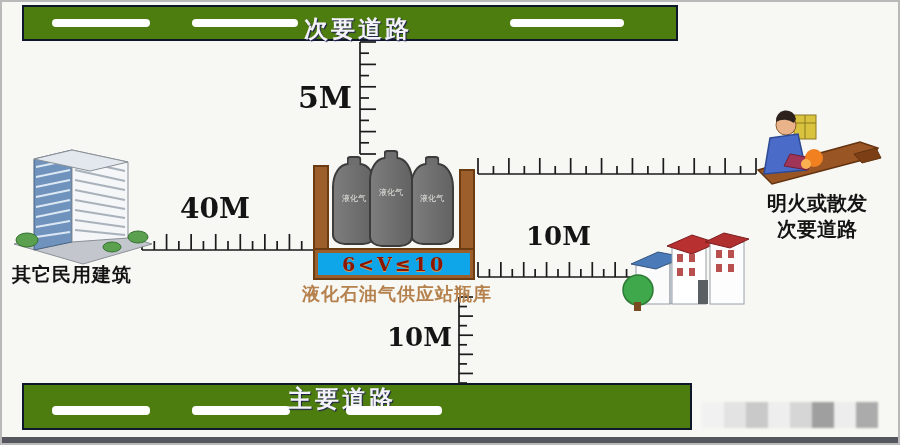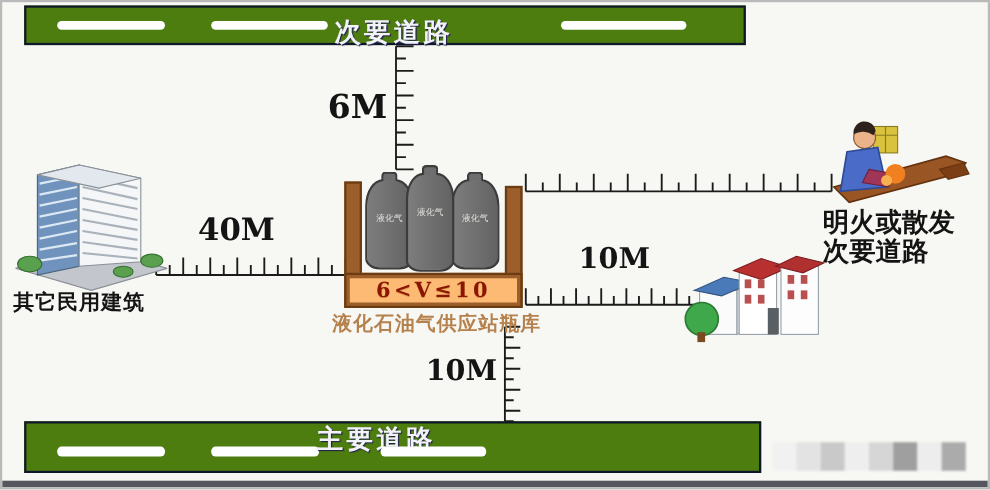--- a/index.html
+++ b/index.html
@@ -26,21 +26,21 @@
   .dist{
     position:absolute;font-family:"DejaVu Serif","Liberation Serif",serif;
     font-weight:bold;color:#141414;white-space:nowrap;
   }
   
   .wall{position:absolute;background:#9c5e2a;border:2px solid #6b3c12;box-sizing:border-box;}
   .wall-left{left:311px;top:163px;width:16px;height:115px;}
   .wall-right{left:457px;top:167px;width:16px;height:111px;}
   .basin{left:311px;top:246px;width:162px;height:32px;display:flex;align-items:center;justify-content:center;}
   .basin-inner{
-    width:152px;height:22px;background:#fdba74;display:flex;align-items:center;justify-content:center;
+    width:152px;height:22px;background:#0ea5e9;display:flex;align-items:center;justify-content:center;
     font-family:"DejaVu Serif","Liberation Serif",serif;font-weight:bold;font-size:19px;
     color:#8b1500;letter-spacing:3px;text-shadow:0 1px 0 #d89a50;
   }
   .station-name{
     position:absolute;left:290px;top:280px;width:210px;text-align:center;
     font-weight:bold;font-size:18px;color:#b5824e;letter-spacing:1px;white-space:nowrap;
   }
   
   .cylinder{
     position:absolute;width:44px;background:linear-gradient(90deg,#7d7d7d,#636363);
@@ -157,21 +157,21 @@
       <line x1="2" y1="19.11111111111111" x2="16" y2="19.11111111111111"></line>
       <line x1="2" y1="28.666666666666664" x2="10" y2="28.666666666666664"></line>
       <line x1="2" y1="38.22222222222222" x2="16" y2="38.22222222222222"></line>
       <line x1="2" y1="47.77777777777778" x2="10" y2="47.77777777777778"></line>
       <line x1="2" y1="57.33333333333333" x2="16" y2="57.33333333333333"></line>
       <line x1="2" y1="66.88888888888889" x2="10" y2="66.88888888888889"></line>
       <line x1="2" y1="76.44444444444444" x2="16" y2="76.44444444444444"></line>
       <line x1="2" y1="86" x2="10" y2="86"></line>
     </svg>
 
-  <div class="dist" style="left:296px;top:78px;font-size:30px;">6M</div>
+  <div class="dist" style="left:296px;top:78px;font-size:30px;">5M</div>
   <div class="dist" style="left:178px;top:190px;font-size:28px;">40M</div>
   <div class="dist" style="left:524px;top:219px;font-size:26px;">10M</div>
   <div class="dist" style="left:385px;top:320px;font-size:26px;">10M</div>
 
   <svg style="position:absolute;left:12px;top:143px;" width="138" height="120" viewBox="0 0 138 120">
     <polygon points="0,99 69,78 138,99 69,119" fill="#c3c7cd" stroke="#8b9097" stroke-width="1"></polygon>
     <polygon points="20,14 58,5 58,97 20,105" fill="#6f93bd" stroke="#48617e" stroke-width="1"></polygon>
     <g stroke="#dce8f4" stroke-width="2">
       <line x1="22" y1="22" x2="56" y2="15"></line>
         <line x1="22" y1="32" x2="56" y2="25"></line>
@@ -227,21 +227,21 @@
     <rect x="44" y="7" width="22" height="24" fill="#d9c23e" stroke="#8a7a20"></rect>
     <line x1="44" y1="15" x2="66" y2="15" stroke="#8a7a20"></line>
     <line x1="55" y1="7" x2="55" y2="31" stroke="#8a7a20"></line>
     <circle cx="36" cy="17" r="10" fill="#eab389" stroke="#8a5a30"></circle>
     <path d="M26,14 a10,10 0 0 1 20,-3 l-2,4 a16,16 0 0 0 -18,-1 z" fill="#2e231c"></path>
     <polygon points="20,30 48,26 56,62 14,66" fill="#4a6cc8" stroke="#2d4a94" stroke-width="1.5"></polygon>
     <polygon points="40,46 62,50 58,62 34,58" fill="#a03558" stroke="#6e2038"></polygon>
     <circle cx="64" cy="50" r="9" fill="#f08020"></circle>
     <circle cx="56" cy="56" r="5" fill="#f8b050"></circle>
   </svg>
-  <div class="cap-label" style="left:746px;top:188px;width:138px;font-size:24px;line-height:26px;">
+  <div class="cap-label" style="left:746px;top:188px;width:138px;text-align:center;font-size:20px;line-height:26px;">
     <span>明火或散发</span><br>
     <span>次要道路</span>
   </div>
 
   <svg style="position:absolute;left:616px;top:222px;" width="136" height="92" viewBox="0 0 136 92">
     <rect x="18" y="40" width="34" height="40" fill="#fbfbfc" stroke="#97a0a8"></rect>
     <polygon points="52,40 64,33 64,74 52,80" fill="#d8dde2" stroke="#97a0a8"></polygon>
     <polygon points="13,40 40,28 66,33 38,45" fill="#4a7ab8" stroke="#33557f"></polygon>
     <rect x="54" y="22" width="34" height="58" fill="#ffffff" stroke="#97a0a8"></rect>
     <polygon points="49,22 74,11 99,19 74,30" fill="#b83030" stroke="#7d1d1d"></polygon>

